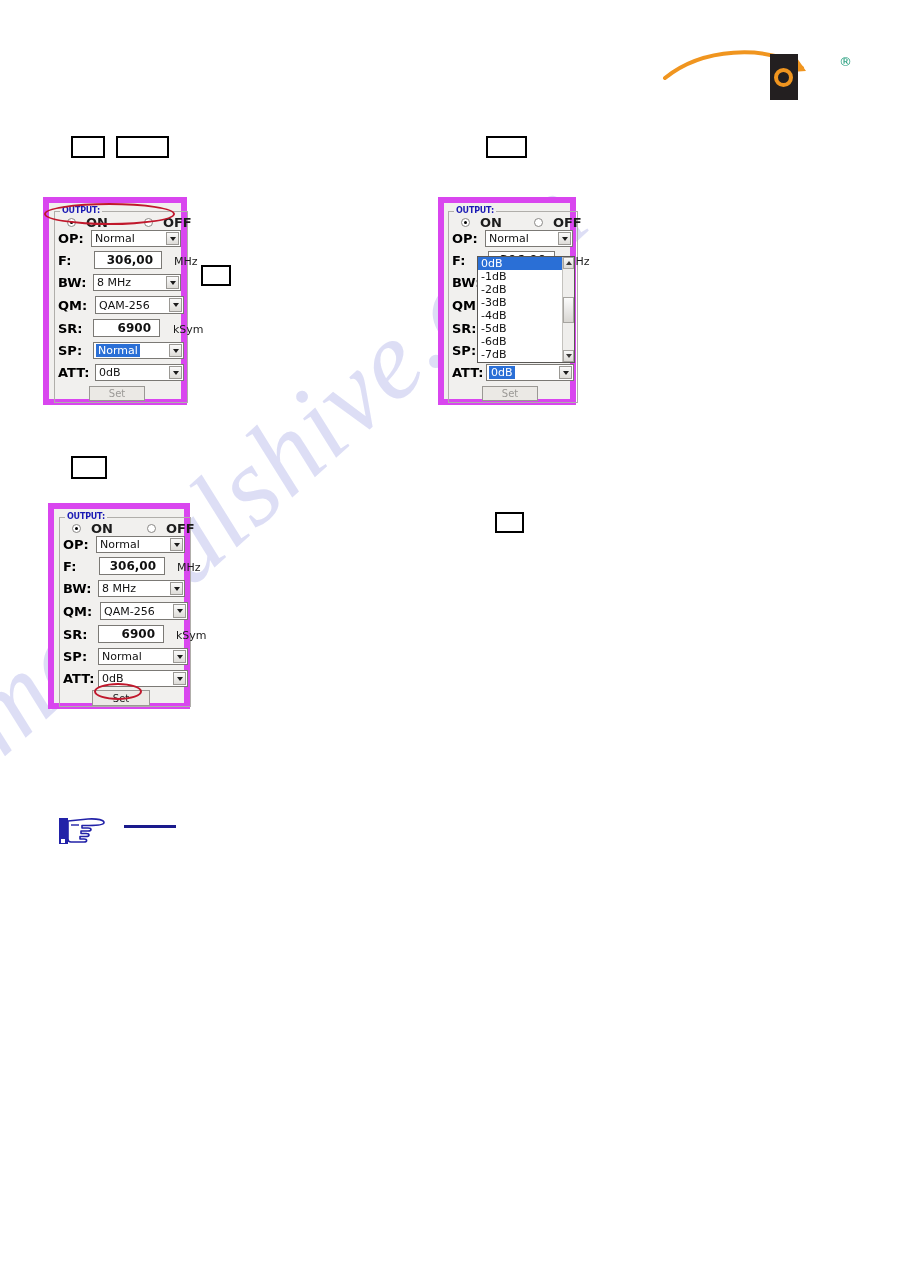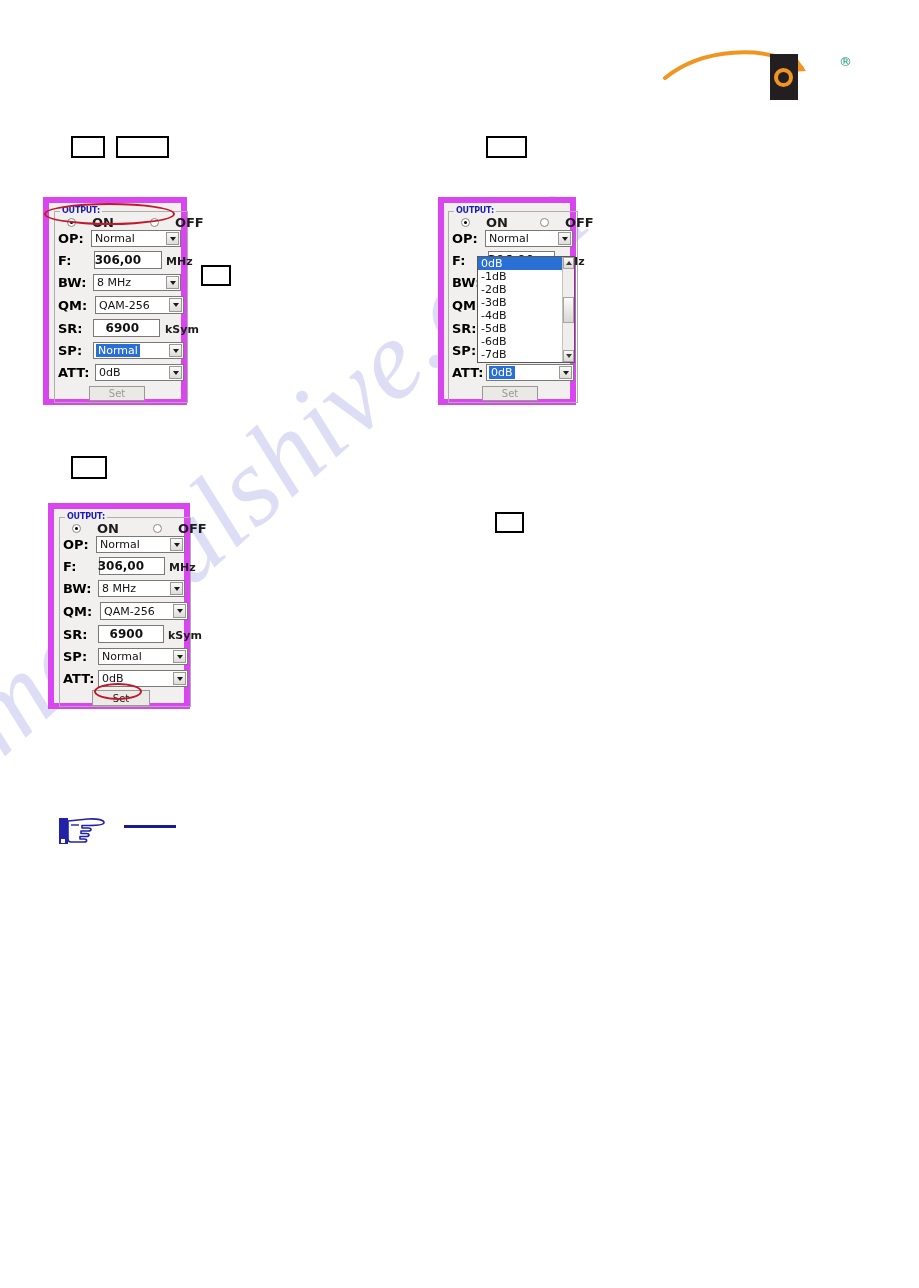--- a/index.html
+++ b/index.html
@@ -150,39 +150,40 @@
     width: 3px;
     height: 3px;
     border-radius: 50%;
     background: #000000;
   }
   .radio-label {
     font-family: "DejaVu Sans", sans-serif;
     font-size: 13px;
     font-weight: bold;
     color: #1c1c1c;
-    margin-left: 16px;
+    margin-left: 10px;
     white-space: nowrap;
   }
 
   .field-label {
     position: absolute;
     font-family: "DejaVu Sans", sans-serif;
     font-size: 13px;
     font-weight: bold;
     color: #000000;
     white-space: nowrap;
   }
   .unit-label {
     position: absolute;
     font-family: "DejaVu Sans", sans-serif;
     font-size: 11px;
-    font-weight: bold;
+    font-weight: normal;
     color: #1c1c1c;
     white-space: nowrap;
+    margin-left: 8px;
   }
   .combo {
     position: absolute;
     background: #ffffff;
     border: 1px solid #7b7975;
     box-sizing: border-box;
     display: flex;
     align-items: center;
     overflow: hidden;
   }
@@ -225,21 +226,21 @@
     box-sizing: border-box;
     display: flex;
     align-items: center;
     justify-content: flex-end;
   }
   .textbox-text {
     font-family: "DejaVu Sans", sans-serif;
     font-size: 12px;
     font-weight: bold;
     color: #111111;
-    padding-right: 20px;
+    padding-right: 8px;
     white-space: nowrap;
   }
   .set-button {
     position: absolute;
     background: #ebe9e5;
     border: 1px solid #9a9894;
     box-sizing: border-box;
     display: flex;
     align-items: center;
     justify-content: center;

